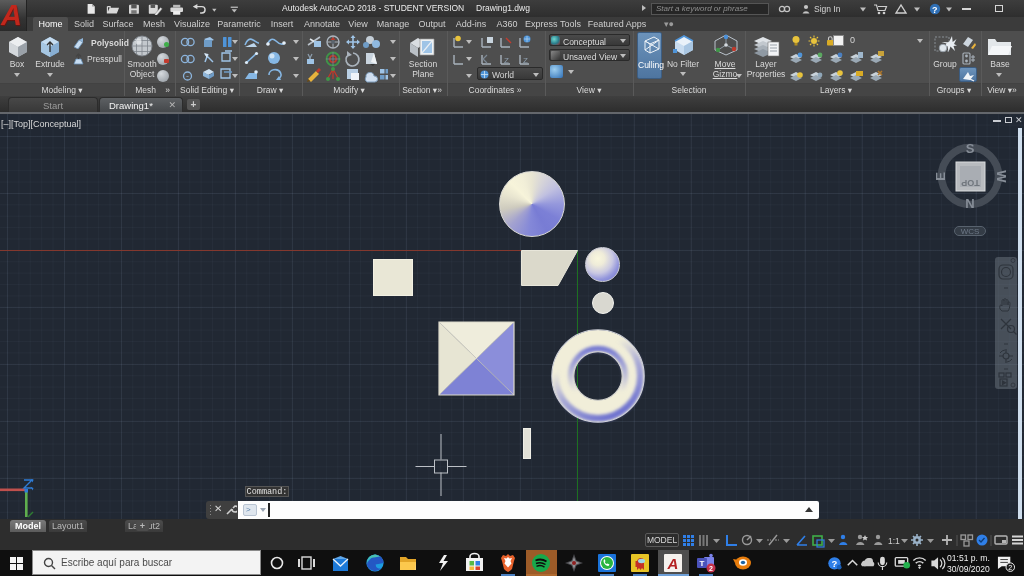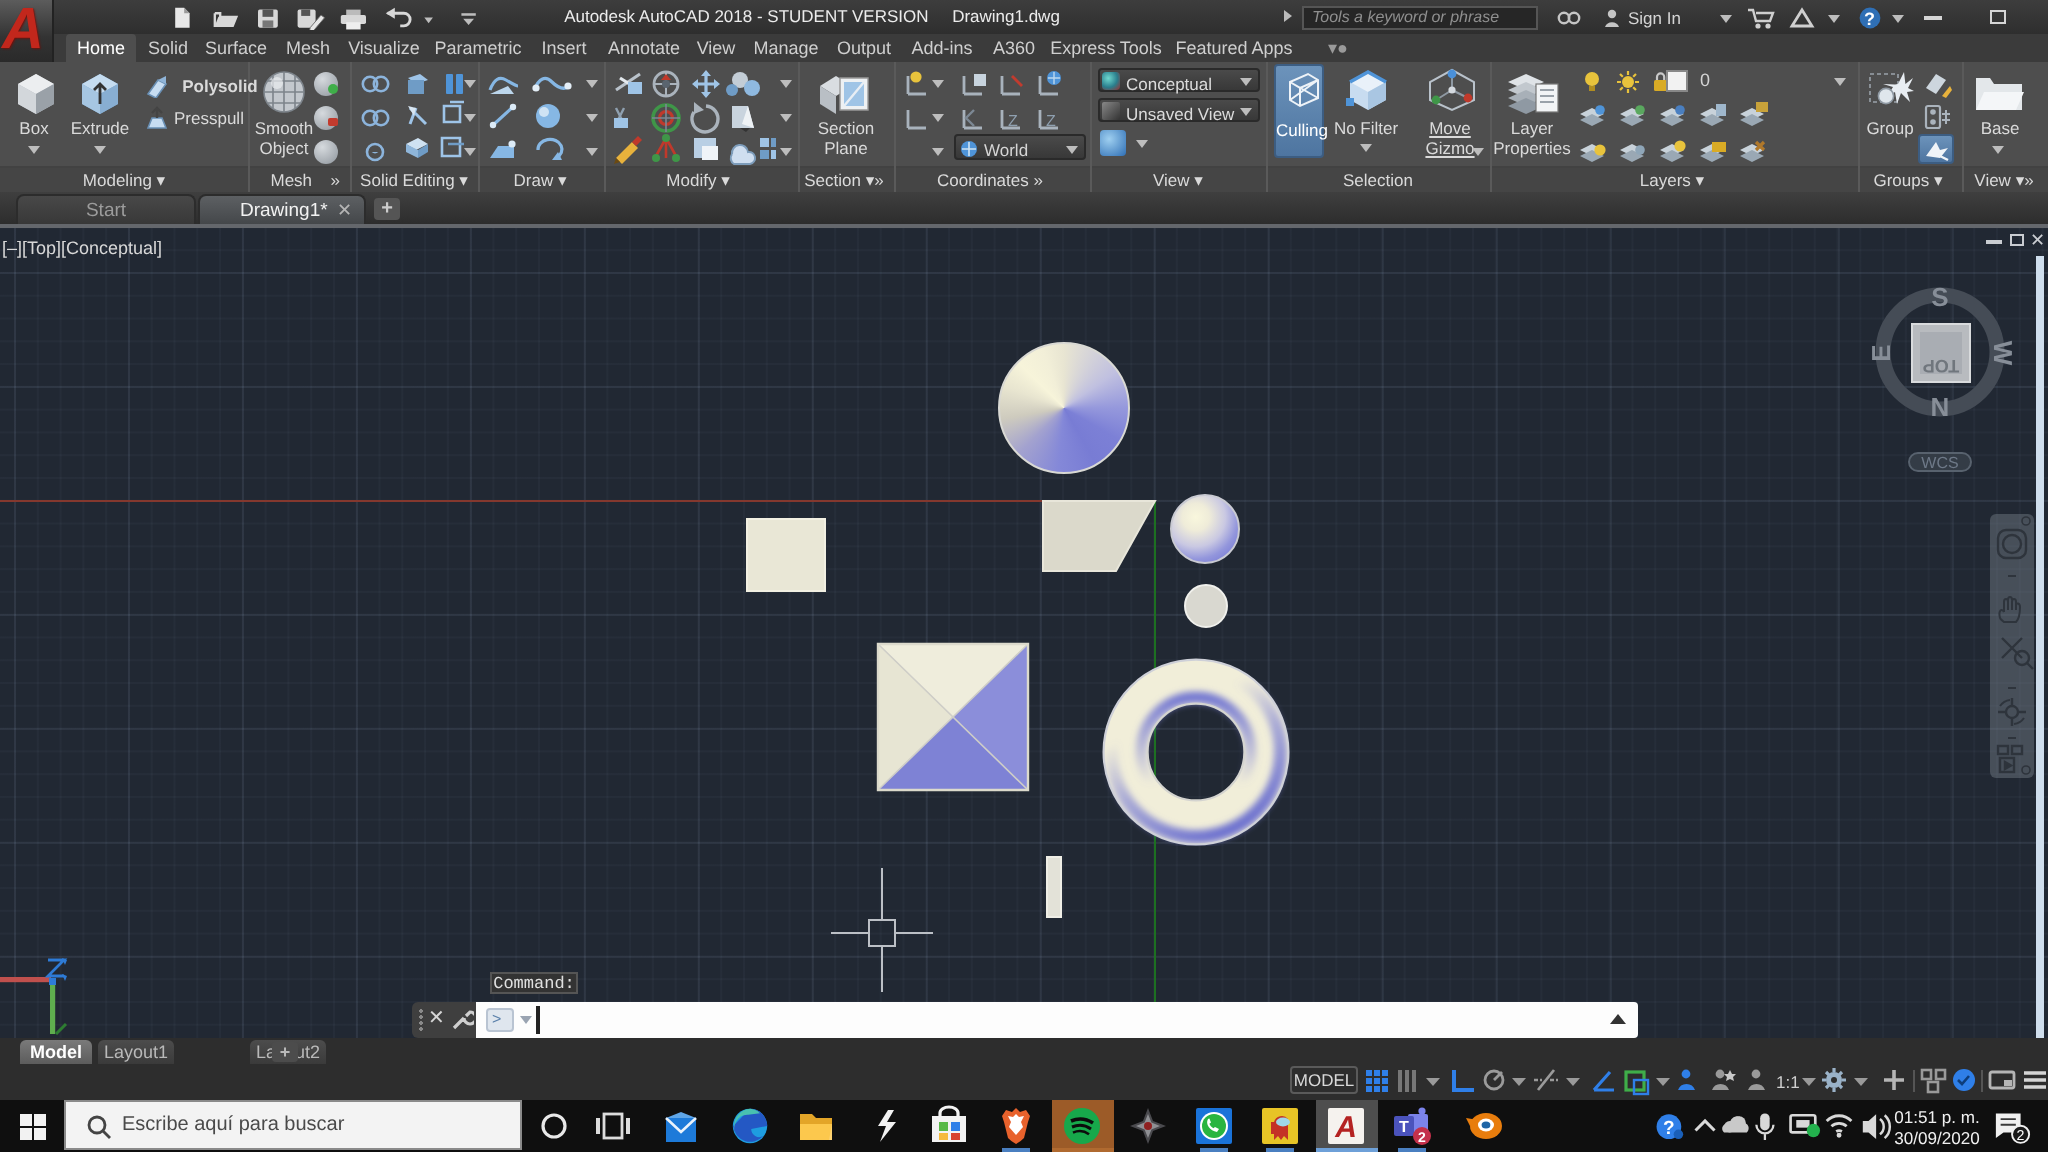--- a/index.html
+++ b/index.html
@@ -68,21 +68,21 @@
 
       <path d="M122 7 h9 a3.5 3.5 0 0 1 0 7 h-2" fill="none" stroke="#d8d8d8" stroke-width="1.6" transform="translate(0,-3)"></path>
       <path d="M126 1 l-5 3 5 3 z" fill="#d8d8d8"></path>
       <path d="M140 6 l3 4 3 -4 z" fill="#bdbdbd" transform="scale(0.8) translate(38,2)"></path>
 
       <rect x="163" y="4" width="8" height="1.4" fill="#bdbdbd"></rect>
       <path d="M164 7 l3 3.5 3 -3.5 z" fill="#bdbdbd"></path>
     </svg>
     <div class="abs" id="titletext">Autodesk AutoCAD 2018 - STUDENT VERSION&nbsp;&nbsp;&nbsp;&nbsp;&nbsp;Drawing1.dwg</div>
     <div class="abs" style="left:618px;top:5px;width:0;height:0;border-top:3.5px solid transparent;border-bottom:3.5px solid transparent;border-left:4.5px solid #bbb;"></div>
-    <div class="abs" id="searchbox">Tools a keyword or phrase</div>
+    <div class="abs" id="searchbox">Start a keyword or phrase</div>
     <svg class="abs" style="left:750px;top:3px" width="275px" height="12" viewBox="0 0 275 12">
 
       <circle cx="8" cy="6" r="2.6" fill="none" stroke="#c5c5c5" stroke-width="1.2"></circle>
       <circle cx="13" cy="6" r="2.6" fill="none" stroke="#c5c5c5" stroke-width="1.2"></circle>
 
       <circle cx="32" cy="4" r="2.1" fill="#c5c5c5"></circle>
         <path d="M28.5 10.5 a3.8 3.8 0 0 1 7 0 z" fill="#c5c5c5"></path>
       <text x="40" y="9" font-size="8.5" fill="#d5d5d5" font-family="Liberation Sans">Sign In</text>
       <path d="M86 4.5 l3 4 3 -4 z" fill="#bdbdbd"></path>
 
@@ -590,21 +590,21 @@
     <svg class="abs" style="left:987px;top:4px" width="25" height="21" viewBox="0 0 25 21">
       <path d="M1 20 V4 h7 l2 3 h14 v13 z" fill="#e3e7ea"></path>
       <path d="M1 20 l4 -9 h20 l-4 9 z" fill="#f4f6f8"></path>
     </svg>
     <div class="biglabel" style="left:978px;top:29px;width:44px;">Base</div>
     <div class="dnarrow" style="left:996px;top:42px;"></div>
   </div>
   <div class="abs" id="filetabs">
     <div class="abs" style="left:8px;top:1px;width:90px;height:15px;background:linear-gradient(#484848,#383838);border:1px solid #2c2c2c;border-bottom:none;border-radius:4px 4px 0 0;color:#9c9c9c;font-size:9.5px;text-align:center;line-height:15px;">Start</div>
     <div class="abs" style="left:99px;top:1px;width:84px;height:15px;background:linear-gradient(#5d6063,#44474a);border:1px solid #2c2c2c;border-bottom:none;border-radius:4px 4px 0 0;color:#f2f2f2;font-size:9.5px;line-height:15px;">
-      <span style="padding-left:20px;">Drawing1*</span>
+      <span style="padding-left:9px;">Drawing1*</span>
       <span style="position:absolute;right:6px;top:0;color:#b5b5b5;font-size:9px;">✕</span>
     </div>
     <div class="abs" style="left:187px;top:3px;width:13px;height:11px;background:#555;border-radius:2px;color:#ccc;font-size:10px;font-weight:bold;text-align:center;line-height:11px;">+</div>
   </div>
   <div class="abs" id="bottomstrip">
     <div class="abs" style="left:10px;top:1px;width:36px;height:12px;background:linear-gradient(#7a7a7a,#5c5c5c);border-radius:3px 3px 0 0;color:#fff;font-size:9px;font-weight:bold;text-align:center;line-height:12px;">Model</div>
     <div class="abs" style="left:49px;top:1px;width:38px;height:12px;background:linear-gradient(#4c4c4c,#3a3a3a);border-radius:3px 3px 0 0;color:#b9b9b9;font-size:9px;text-align:center;line-height:12px;">Layout1</div>
     <div class="abs" style="left:92px;top:1px;width:38px;height:12px;background:linear-gradient(#4c4c4c,#3a3a3a);border-radius:3px 3px 0 0;color:#b9b9b9;font-size:9px;text-align:center;line-height:12px;margin-left:33px;">Layout2</div>
     <div class="abs" style="left:136px;top:2px;width:13px;height:10px;background:#4c4c4c;border-radius:2px;color:#b9b9b9;font-size:9px;font-weight:bold;text-align:center;line-height:10px;">+</div>
     <div class="abs" style="left:645px;top:14px;width:34px;height:14px;border:1px solid #5a5a5a;border-radius:2px;color:#d9d9d9;font-size:8.5px;text-align:center;line-height:13px;">MODEL</div>

